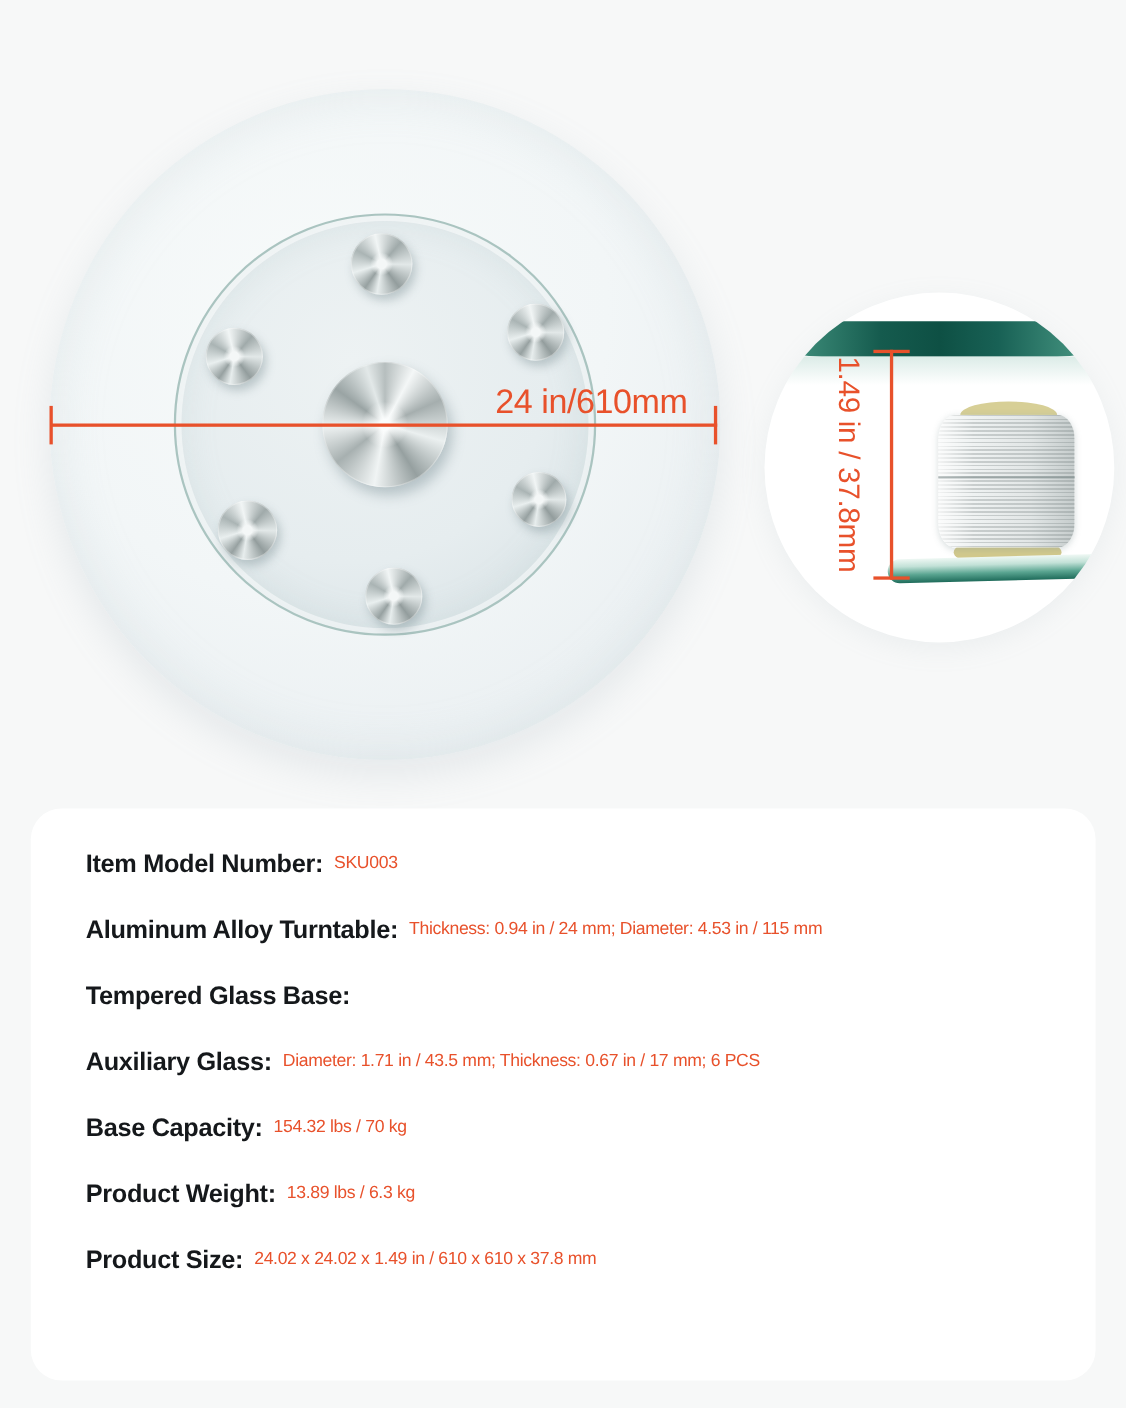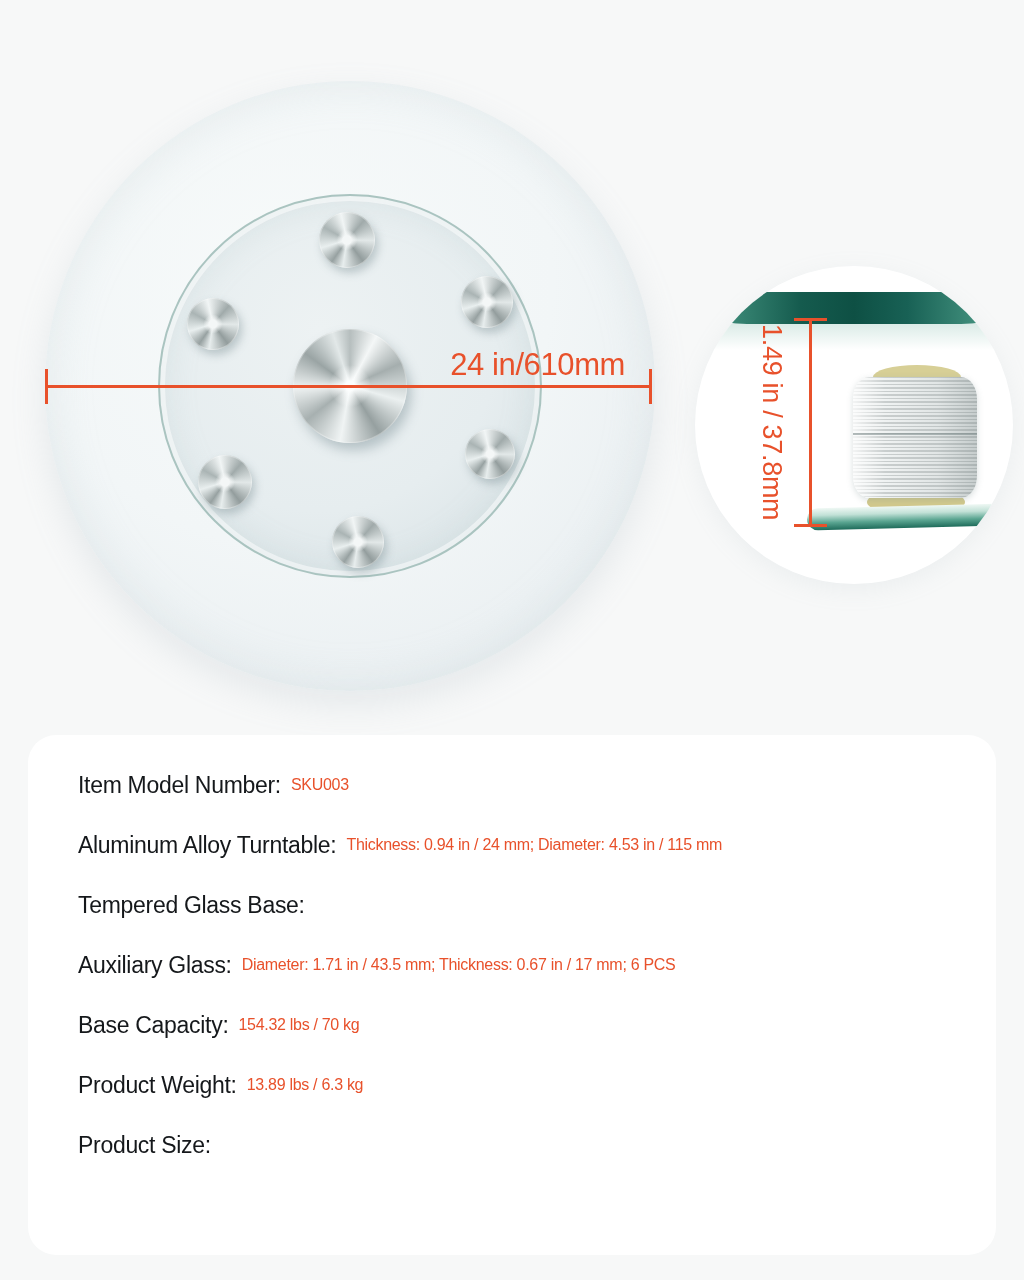--- a/index.html
+++ b/index.html
@@ -112,21 +112,21 @@
   
   .spec-card {
     position:absolute; left:28px; top:735px; width:968px; height:520px;
     background:#ffffff; border-radius:28px;
     padding:20px 0 0 50px;
   }
   .spec-row {
     height:60px; display:flex; align-items:center; white-space:nowrap;
   }
   .spec-label {
-    font-size:23px; font-weight:400; color:#15181b; letter-spacing:-0.3px;
+    font-size:23px; font-weight:700; color:#15181b; letter-spacing:-0.3px;
   }
   .spec-value {
     font-size:16px; font-weight:400; color:var(--accent); margin-left:10px; letter-spacing:-0.3px;
   }
 
   :root { --accent:#e8512b; }
 </style>
 </head>
 <body>
 
@@ -179,14 +179,15 @@
   <div class="spec-row">
     <span class="spec-label">Base Capacity:</span>
     <span class="spec-value">154.32 lbs / 70 kg</span>
   </div>
   <div class="spec-row">
     <span class="spec-label">Product Weight:</span>
     <span class="spec-value">13.89 lbs / 6.3 kg</span>
   </div>
   <div class="spec-row">
     <span class="spec-label">Product Size:</span>
+    <span class="spec-value">24.02 x 24.02 x 1.49 in / 610 x 610 x 37.8 mm</span>
   </div>
 </div>
 
 </body></html>

